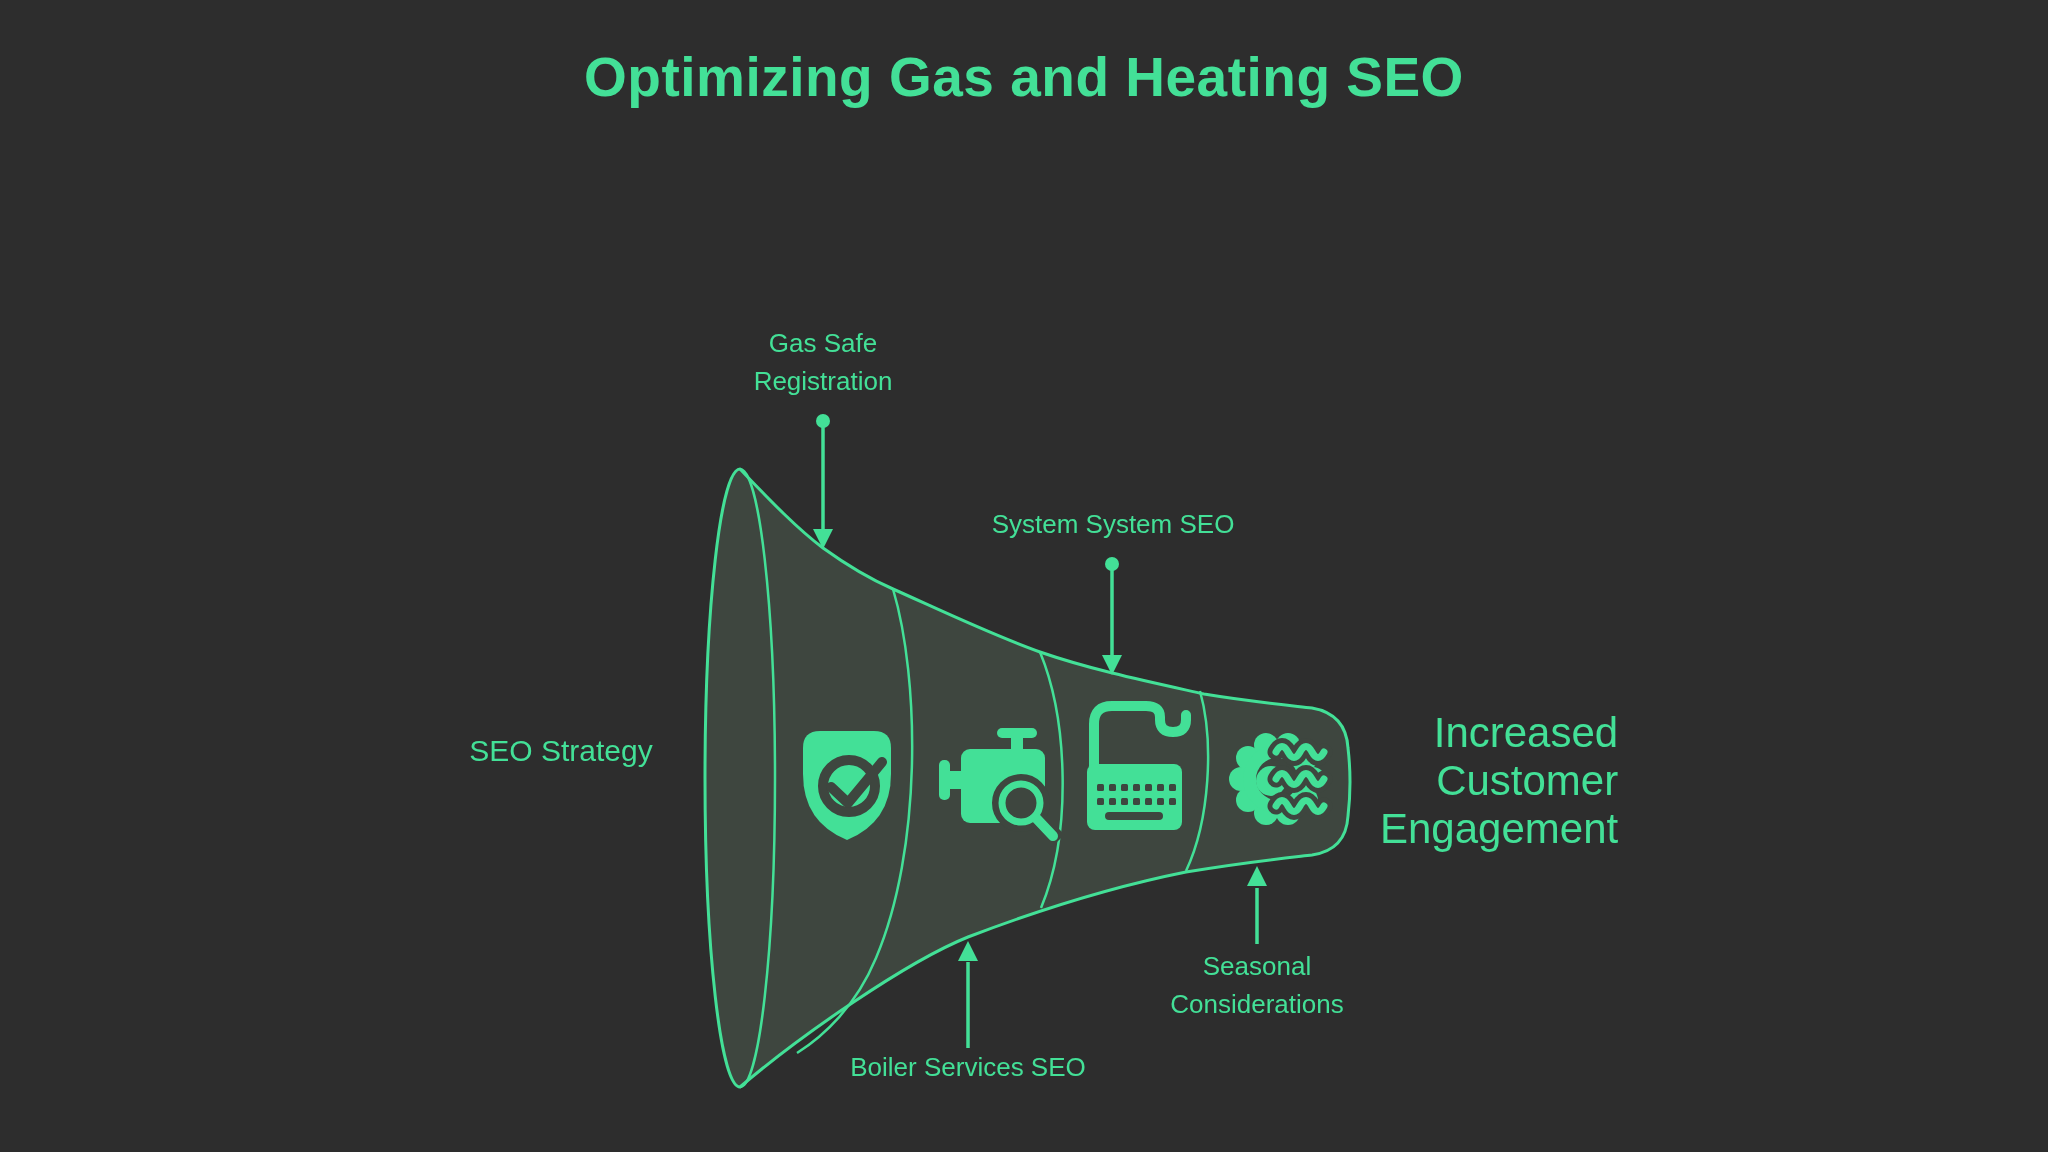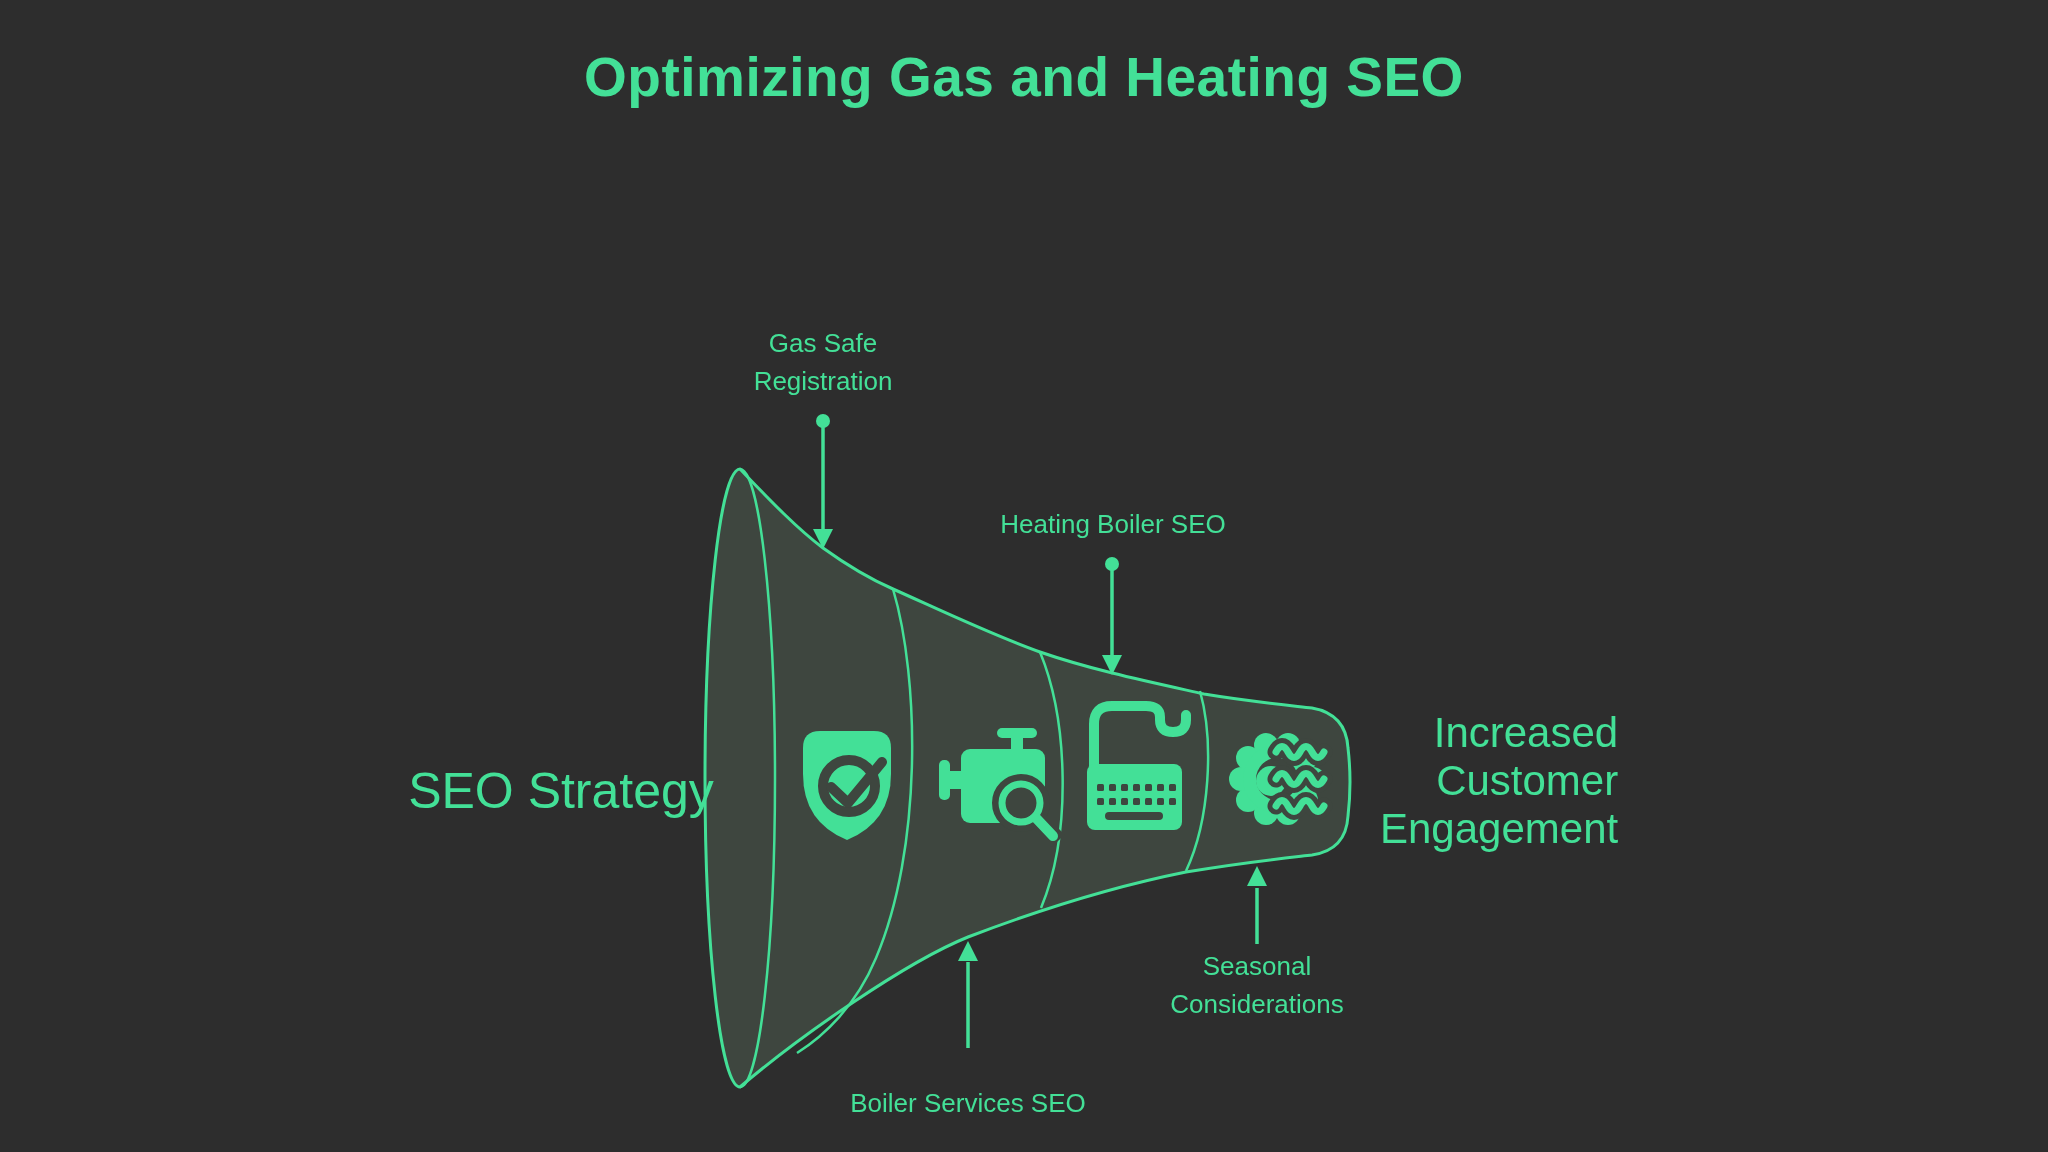--- a/index.html
+++ b/index.html
@@ -34,23 +34,23 @@
     position: absolute;
     transform: translateX(-50%);
     text-align: center;
     color: var(--accent);
     font-size: 26px;
     line-height: 38px;
     white-space: pre-line;
   }
   .lbl-gas      { left: 823px;  top: 324px; }
   .lbl-heating  { left: 1113px; top: 505px; }
-  .lbl-boiler   { left: 968px;  top: 1048px; margin-top: 36px; }
+  .lbl-boiler   { left: 968px;  top: 1048px; }
   .lbl-seasonal { left: 1257px; top: 947px; }
-  .lbl-input    { left: 561px;  top: 768px; font-size: 50px; line-height: 46px; }
+  .lbl-input    { left: 561px;  top: 728px; font-size: 30px; line-height: 46px; }
   .lbl-output   {
     left: 1380px; top: 709px;
     transform: none;
     text-align: right;
     font-size: 42px;
     line-height: 48px;
   }
 
   
   .f-body { fill: var(--funnel-fill); stroke: var(--accent); stroke-width: 3; stroke-linejoin: round; }
@@ -166,21 +166,21 @@
       <path class="acc" d="M968 941 L958 961 L978 961 Z"></path>
     </g>
     <g>
       <line class="arrow-line" x1="1257" y1="944" x2="1257" y2="888"></line>
       <path class="acc" d="M1257 866 L1247 886 L1267 886 Z"></path>
     </g>
   </svg>
 
   <div class="lbl lbl-gas">Gas Safe
 Registration</div>
-  <div class="lbl lbl-heating">Heating Boiler SEO</div>
+  <div class="lbl lbl-heating">System System SEO</div>
   <div class="lbl lbl-boiler">Boiler Services SEO</div>
   <div class="lbl lbl-seasonal">Seasonal
 Considerations</div>
   <div class="lbl lbl-input">SEO Strategy</div>
   <div class="lbl lbl-output">Increased
 Customer
 Engagement</div>
 
 </div>
 

